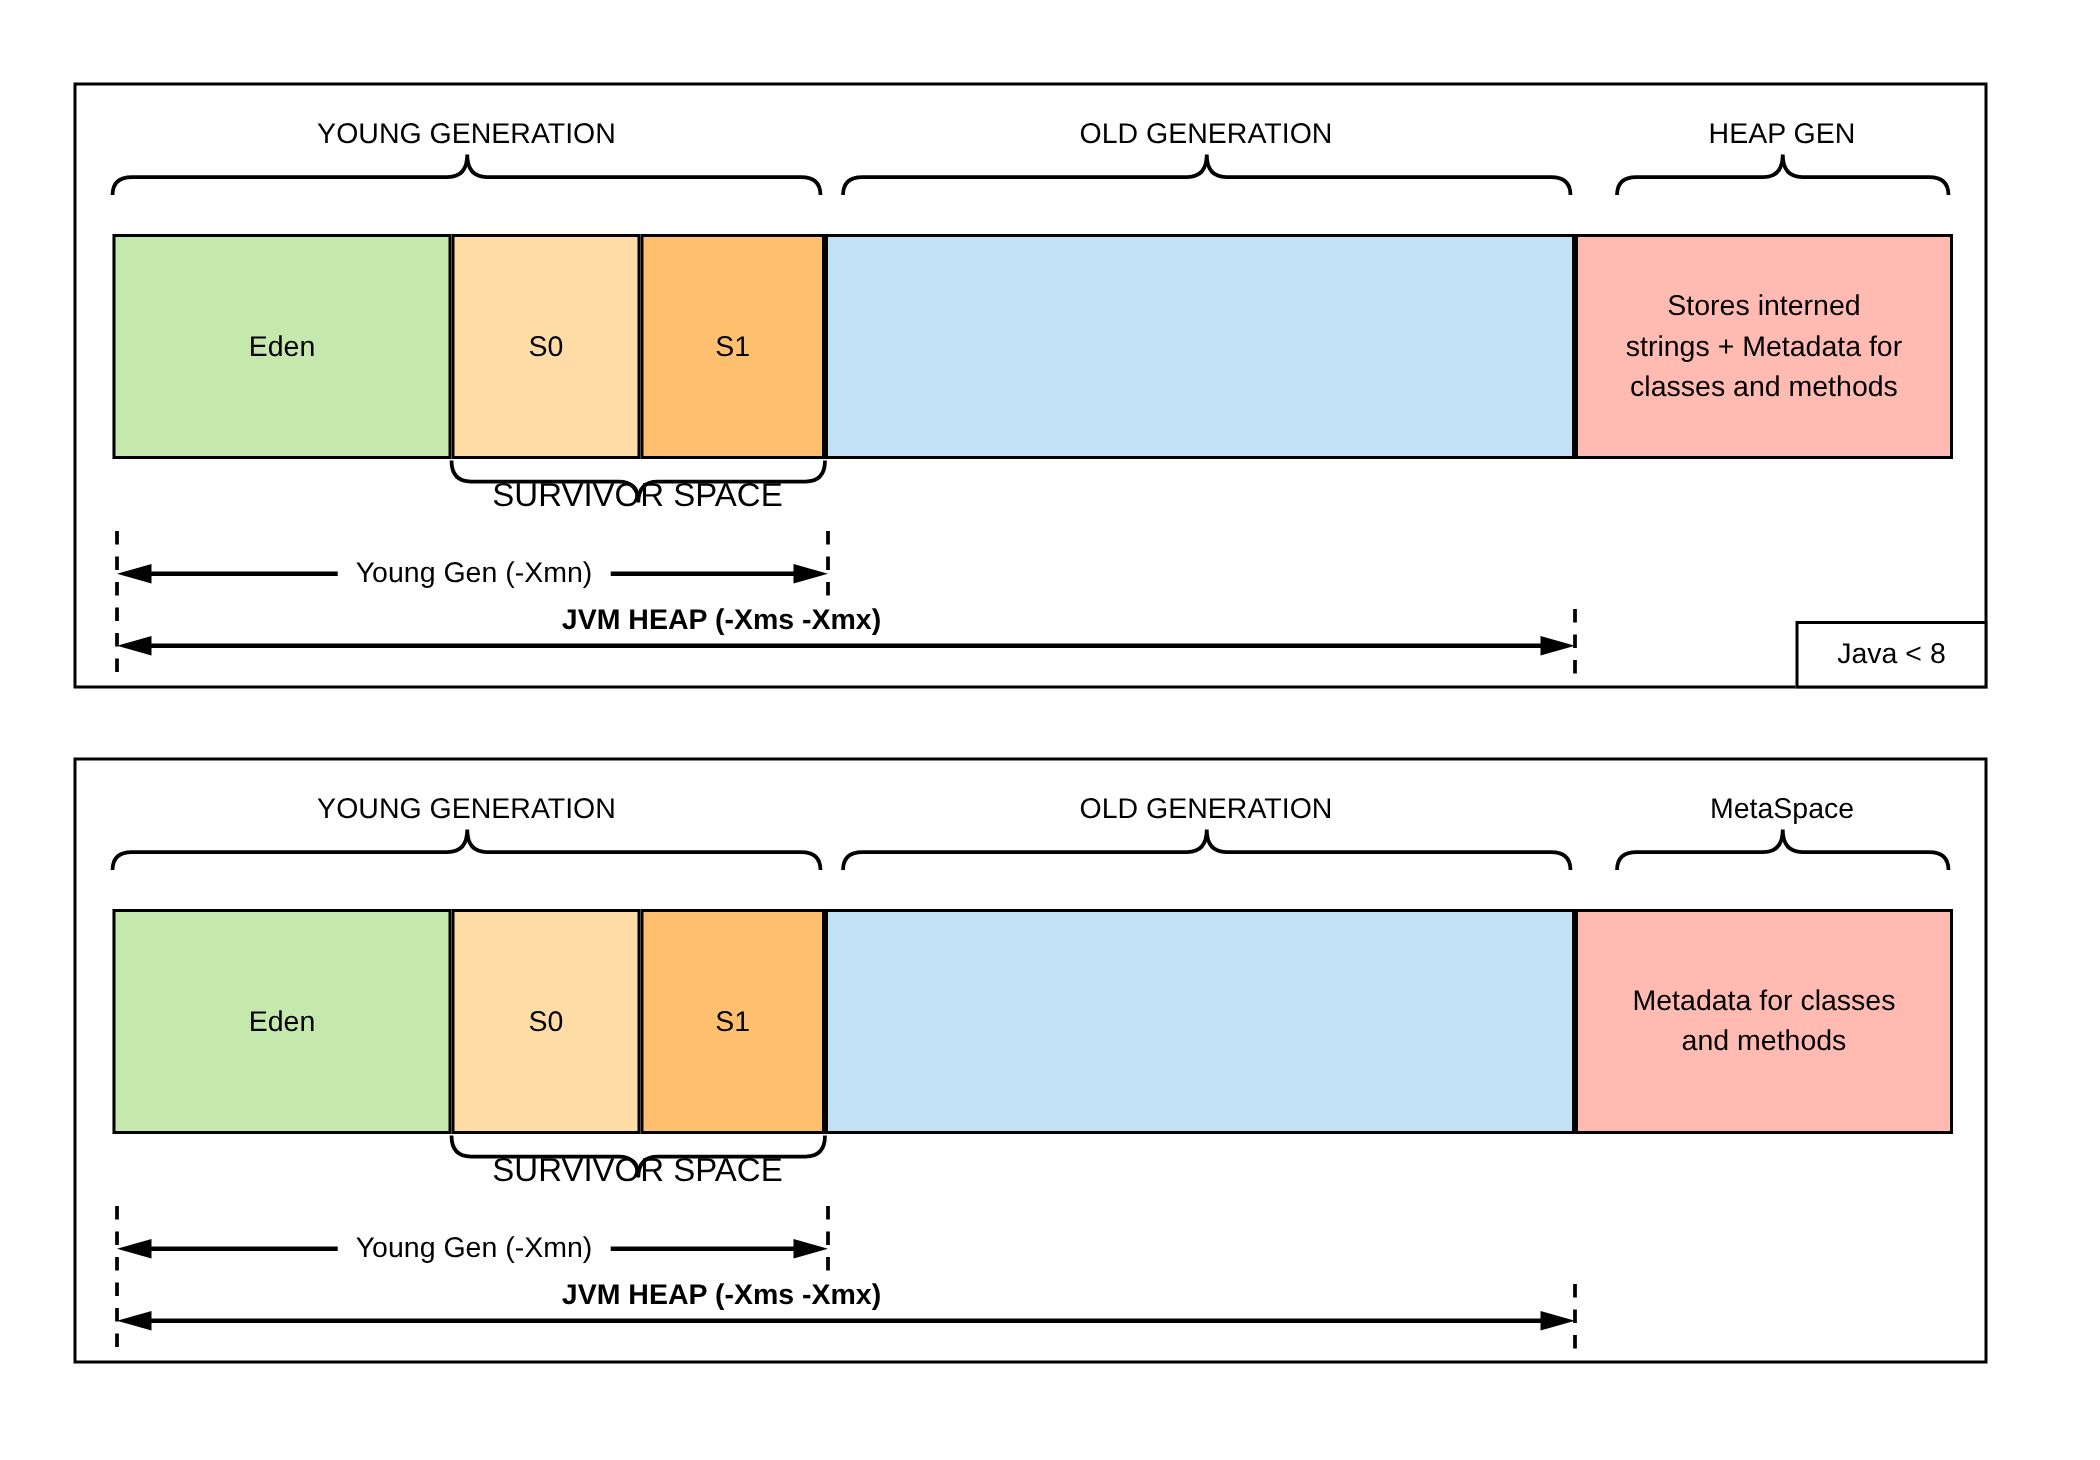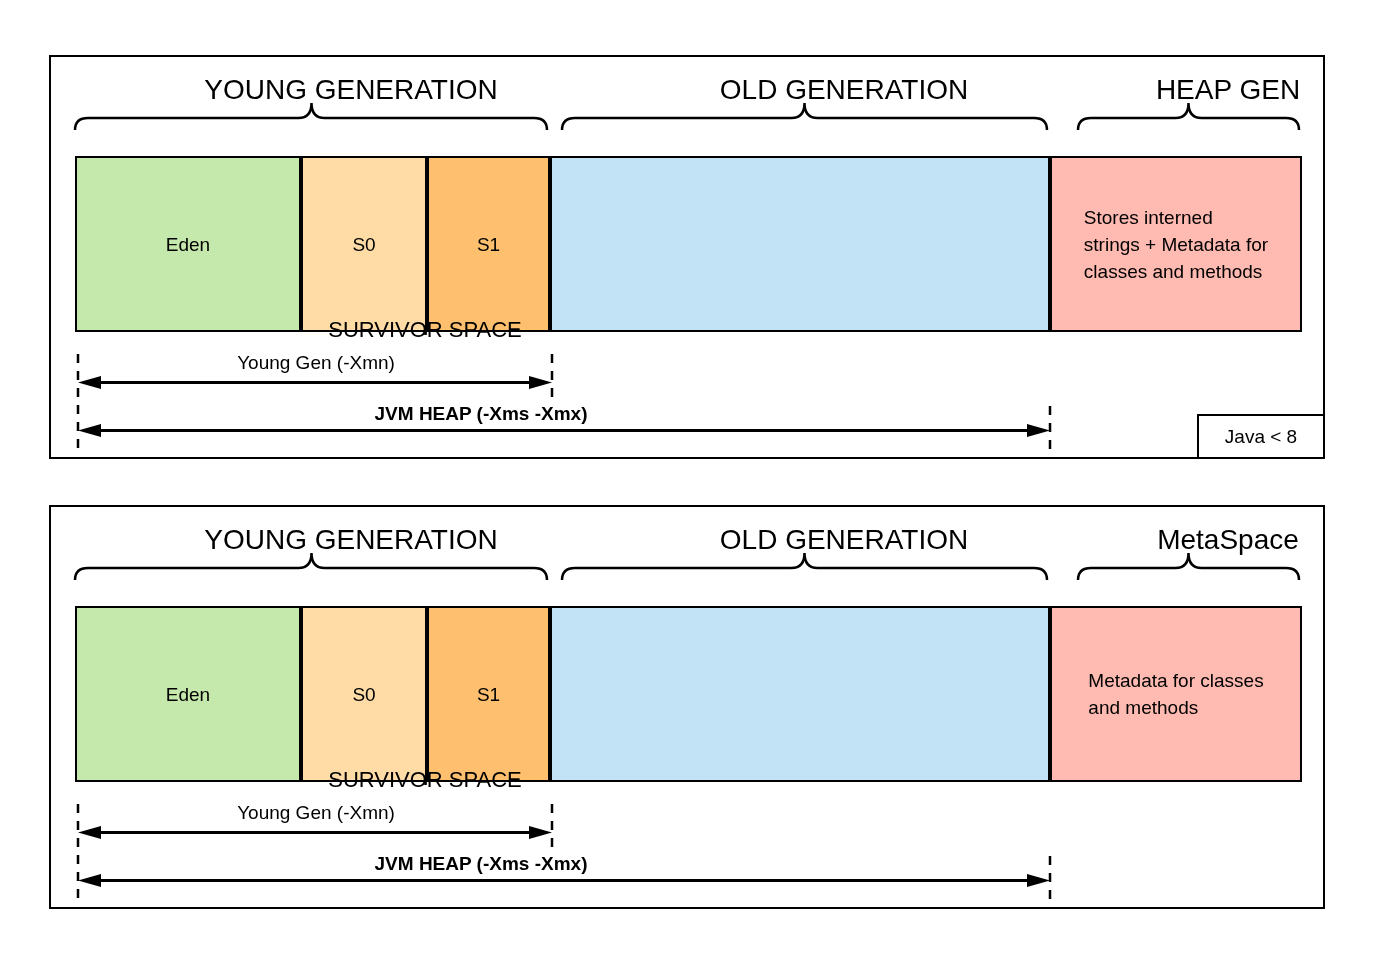--- a/index.html
+++ b/index.html
@@ -10,48 +10,48 @@
   }
   .panel{
     position:absolute;left:49px;width:1276px;height:404px;
     border:2px solid #000;box-sizing:border-box;background:#fff;
   }
   .panel-1{top:55px;}
   .panel-2{top:505px;}
   .deco{position:absolute;left:0;top:0;width:1272px;height:400px;}
   .sec-label{
     position:absolute;top:21px;transform:translateX(-50%);
-    font-size:28px;line-height:24px;white-space:nowrap;margin-left:40px;
+    font-size:19px;line-height:24px;white-space:nowrap;
   }
   .sec-young{left:260px;}
   .sec-old{left:753px;}
   .sec-perm{left:1137px;}
   .mem-box{
-    position:absolute;top:99px;height:176px;box-sizing:border-box;
+    position:absolute;top:99px;height:150px;box-sizing:border-box;
     border:2px solid #000;display:flex;align-items:center;justify-content:center;
-    font-size:19px;line-height:27px;white-space:pre-line;
+    text-align:center;font-size:19px;line-height:27px;white-space:pre-line;
   }
   .b-eden{left:24px;width:226px;}
   .b-s0{left:250px;width:126px;}
   .b-s1{left:376px;width:123px;}
   .b-old{left:499px;width:500px;}
   .b-perm{left:999px;width:252px;padding:0 4px;}
   .survivor-label{
     position:absolute;left:374px;top:260px;transform:translateX(-50%);
     font-size:22px;white-space:nowrap;
   }
   .flags{
     position:absolute;left:999px;top:258px;width:252px;
     text-align:center;font-size:19px;line-height:28px;
   }
   .arrow-label{
     position:absolute;transform:translateX(-50%);
     background:#fff;padding:0 12px;font-size:19px;line-height:21px;white-space:nowrap;
   }
-  .young-arrow-label{left:265px;top:295px;text-align:right;}
+  .young-arrow-label{left:265px;top:315px;text-align:right;}
   .heap-arrow-label{left:430px;top:346px;font-weight:bold;}
   .version-box{
     position:absolute;right:-2px;bottom:-2px;width:128px;height:45px;
     border:2px solid #000;box-sizing:border-box;background:#fff;
     display:flex;align-items:center;justify-content:center;
     font-size:19px;white-space:nowrap;
   }
 </style>
 </head>
 <body>

